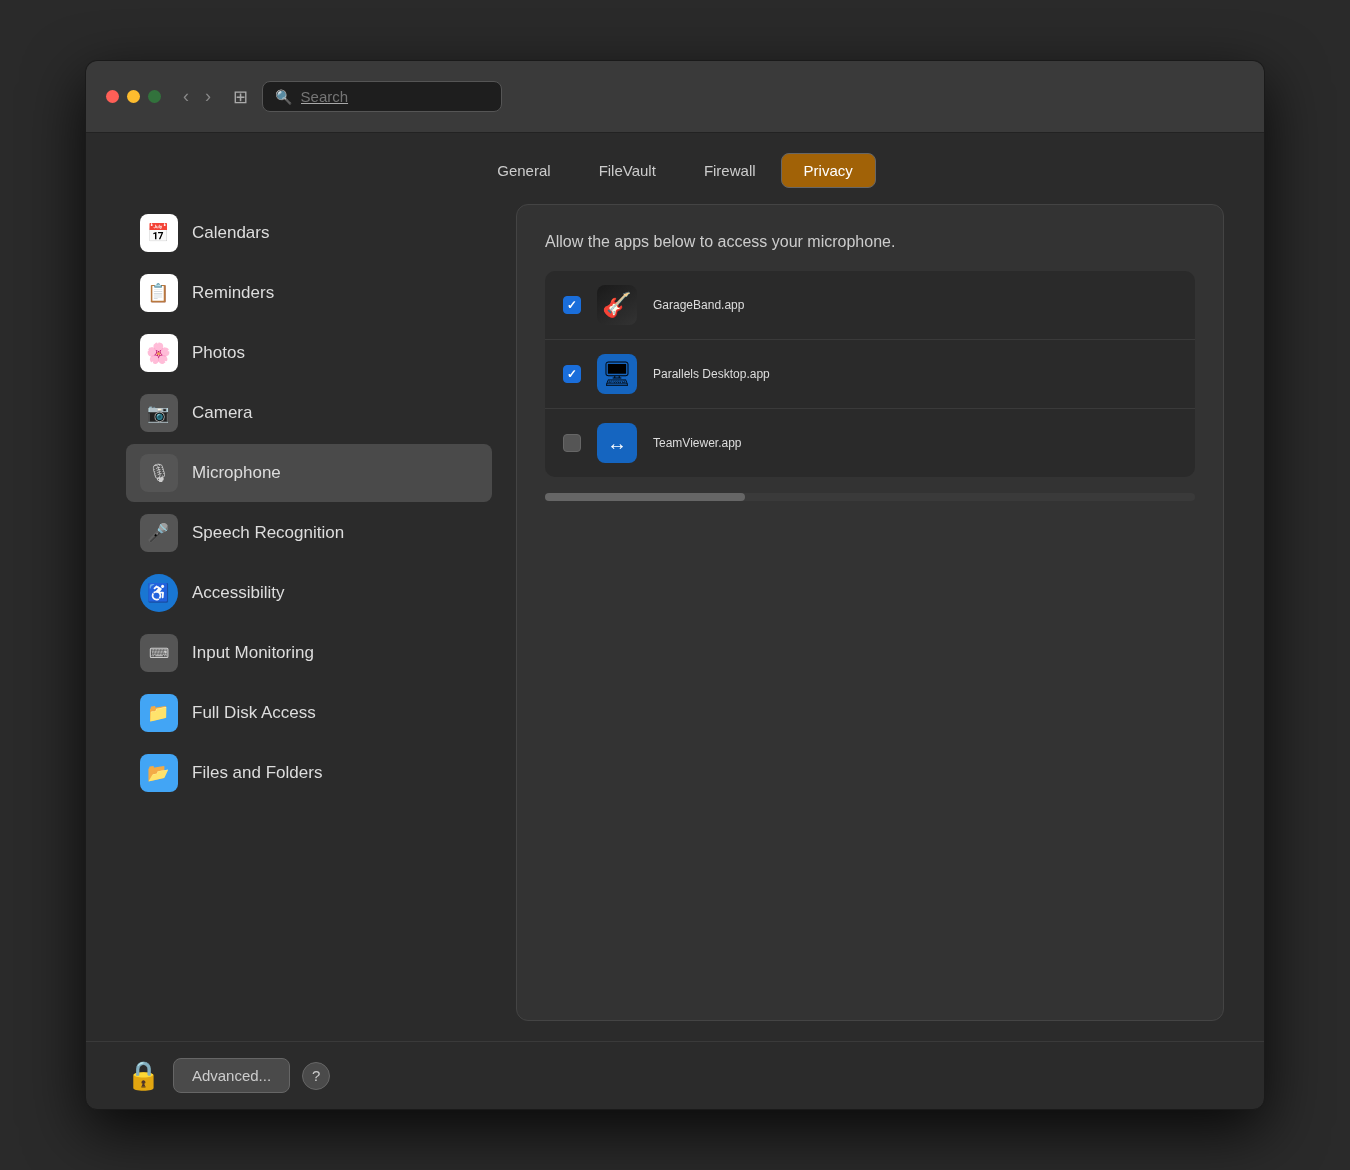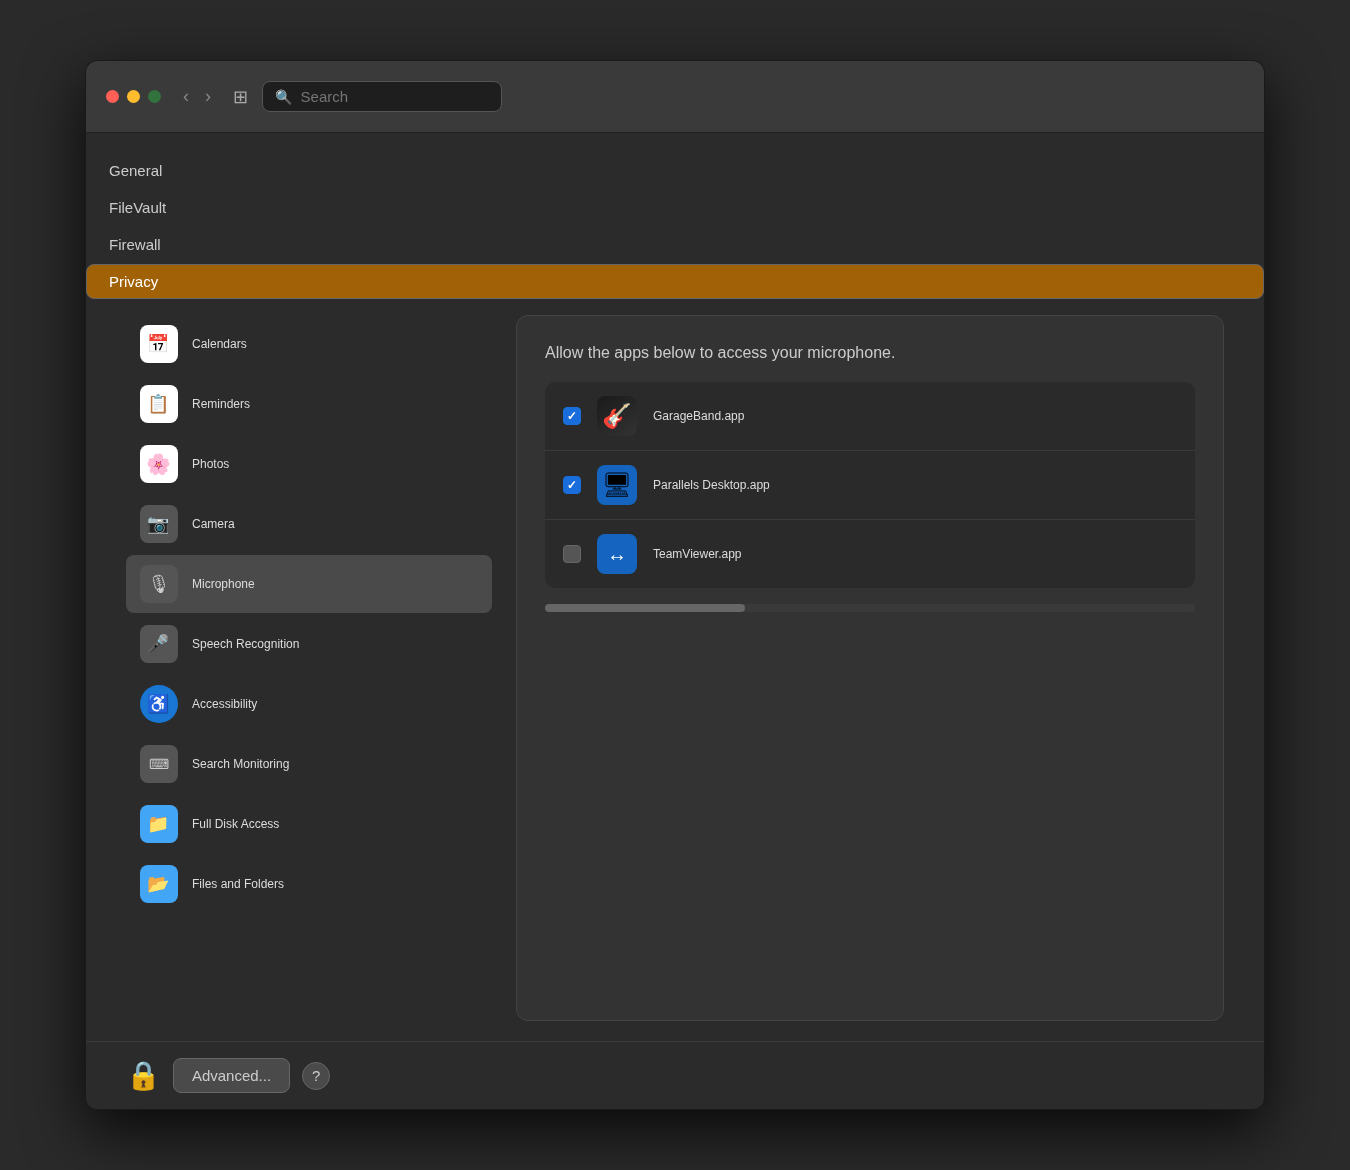--- a/index.html
+++ b/index.html
@@ -103,30 +103,30 @@
       font-size: 14px;
     }
 
     .search-input {
       background: none;
       border: none;
       outline: none;
       color: #aaa;
       font-size: 15px;
       width: 100%;
+      text-decoration: underline;
     }
 
     
     .tabs-container {
       display: flex;
       justify-content: center;
       padding: 20px 0 16px;
       gap: 2px;
       flex-shrink: 0;
-      flex-direction: column;
     }
 
     .tab {
       padding: 8px 22px;
       border-radius: 8px;
       font-size: 15px;
       color: #ccc;
       cursor: pointer;
       border: 1px solid transparent;
       background: transparent;
@@ -178,21 +178,21 @@
       border-radius: 8px;
       margin-right: 14px;
       flex-shrink: 0;
       display: flex;
       align-items: center;
       justify-content: center;
       font-size: 20px;
     }
 
     .sidebar-label {
-      font-size: 12px;
+      font-size: 17px;
       color: #ddd;
     }
 
     
     .right-panel {
       flex: 1;
       background: #333;
       border-radius: 12px;
       padding: 28px;
       display: flex;
@@ -472,21 +472,21 @@
         <span class="sidebar-label">Speech Recognition</span>
       </div>
 
       <div class="sidebar-item">
         <div class="sidebar-icon icon-accessibility">♿</div>
         <span class="sidebar-label">Accessibility</span>
       </div>
 
       <div class="sidebar-item">
         <div class="sidebar-icon icon-input-monitoring">⌨</div>
-        <span class="sidebar-label">Search Monitoring</span>
+        <span class="sidebar-label">Input Monitoring</span>
       </div>
 
       <div class="sidebar-item">
         <div class="sidebar-icon icon-full-disk">📁</div>
         <span class="sidebar-label">Full Disk Access</span>
       </div>
 
       <div class="sidebar-item">
         <div class="sidebar-icon icon-files">📂</div>
         <span class="sidebar-label">Files and Folders</span>

